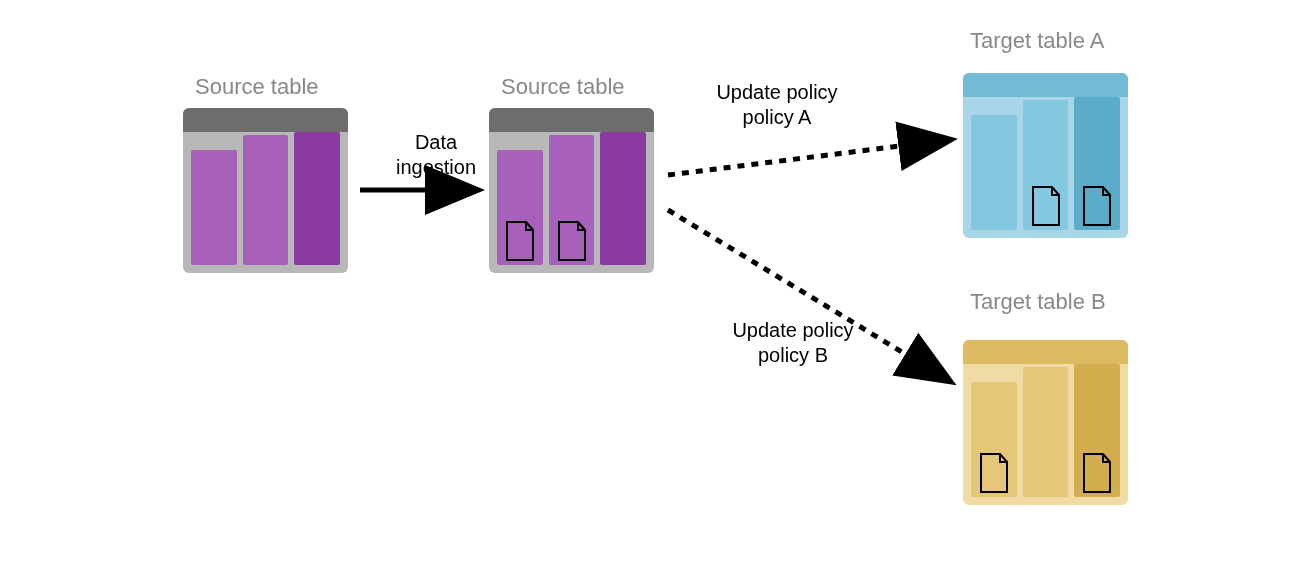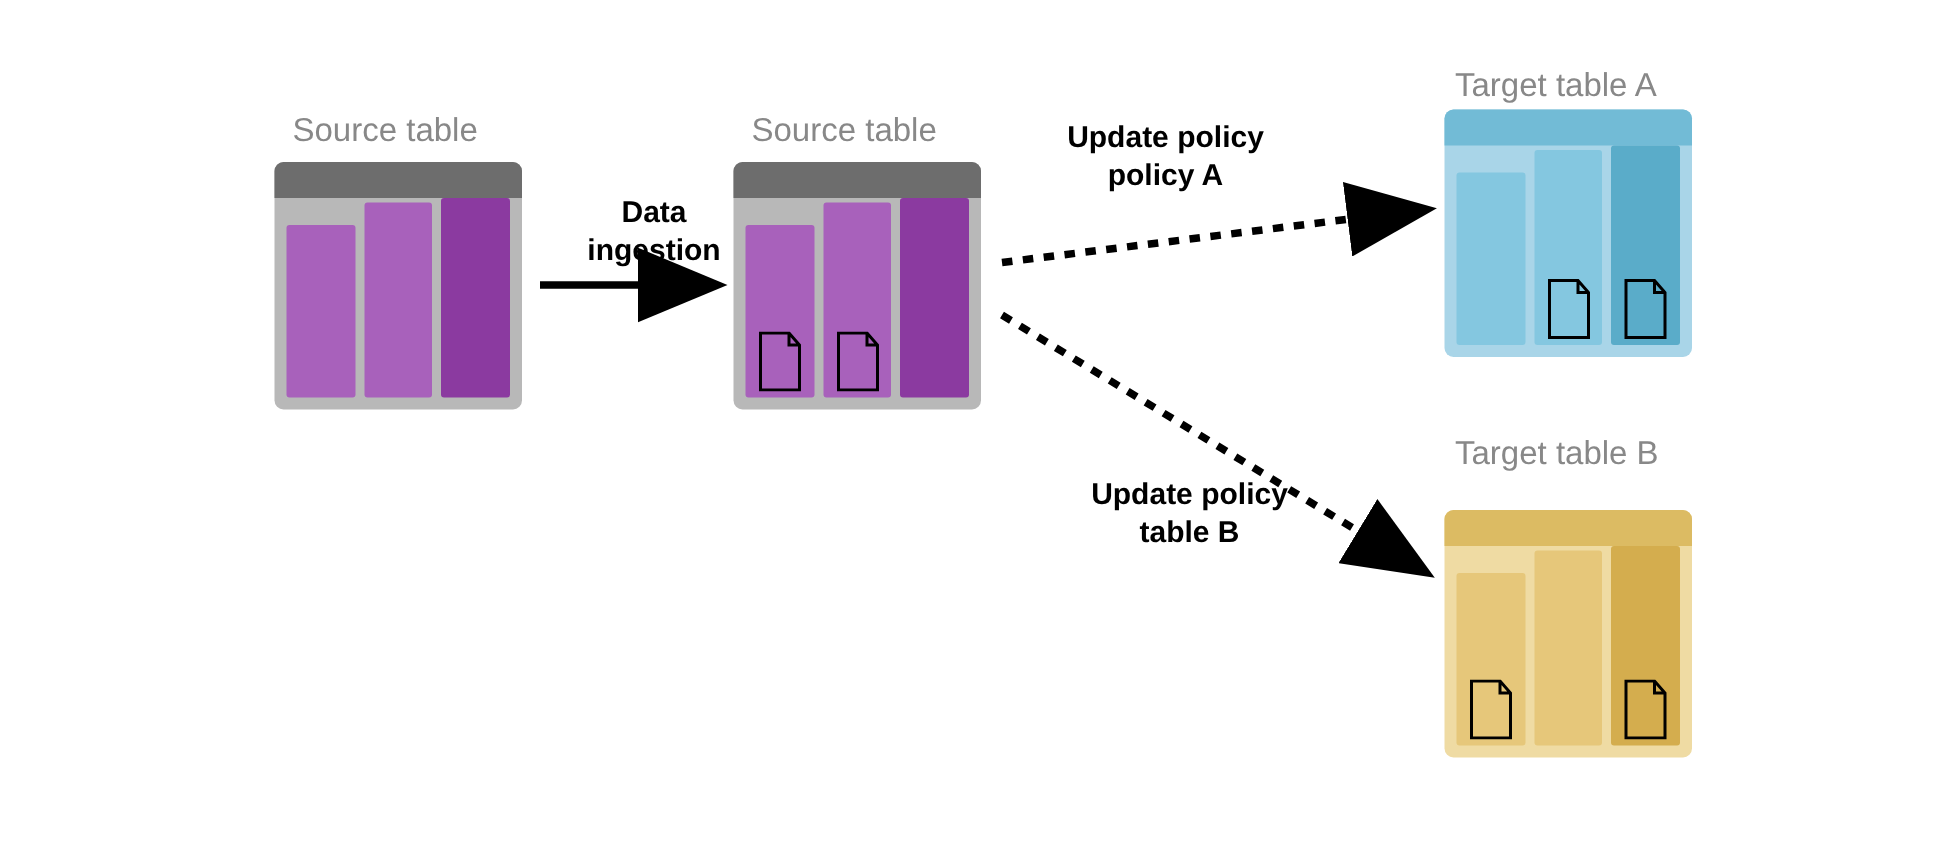--- a/index.html
+++ b/index.html
@@ -14,21 +14,21 @@
       position: absolute;
       font-size: 22px;
       color: #888;
       font-weight: 400;
       white-space: nowrap;
     }
     .arrow-label {
       position: absolute;
       font-size: 20px;
       color: #000;
-      font-weight: 700;
+      font-weight: 400;
       text-align: center;
       line-height: 1.25;
     }
     .table-node {
       position: absolute;
       border-radius: 6px;
       padding-top: 24px;
       display: flex;
       gap: 6px;
       padding-left: 8px;
@@ -103,21 +103,21 @@
   <div class="col col2">
     <span class="doc-icon" style="bottom:4px; left:50%; transform:translateX(-50%);">
       <svg viewBox="0 0 32 40" width="32" height="40">
           <path d="M3 1 H22 L29 9 V39 H3 Z M22 1 V9 H29" fill="none" stroke="#000" stroke-width="2"></path>
         </svg>
     </span>
   </div>
   <div class="col col3"></div>
 </div>
 
-<div class="node-label" style="left:970px; top:44px;">Target table A</div>
+<div class="node-label" style="left:970px; top:28px;">Target table A</div>
 <div class="table-node node-blue" style="left:963px; top:73px;">
   <div class="header-band"></div>
   <div class="col col1"></div>
   <div class="col col2">
     <span class="doc-icon" style="bottom:4px; left:50%; transform:translateX(-50%);">
       <svg viewBox="0 0 32 40" width="32" height="40">
           <path d="M3 1 H22 L29 9 V39 H3 Z M22 1 V9 H29" fill="none" stroke="#000" stroke-width="2"></path>
         </svg>
     </span>
   </div>
@@ -153,21 +153,21 @@
 <div class="arrow-label" style="left:381px; top:130px; width:110px;">
   <span>Data</span><br>
   <span>ingestion</span>
 </div>
 <div class="arrow-label" style="left:702px; top:80px; width:150px;">
   <span>Update policy</span><br>
   <span>policy A</span>
 </div>
 <div class="arrow-label" style="left:718px; top:318px; width:150px;">
   <span>Update policy</span><br>
-  <span>table B</span>
+  <span>policy B</span>
 </div>
 
 <svg class="connector">
   <defs>
     <marker id="arrowhead" markerWidth="12" markerHeight="10" refX="10" refY="5" orient="auto">
       <path d="M0,0 L12,5 L0,10 Z" fill="#000"></path>
     </marker>
   </defs>
 
   <line x1="360" y1="190" x2="475" y2="190" stroke="#000" stroke-width="5" marker-end="url(#arrowhead)"></line>

